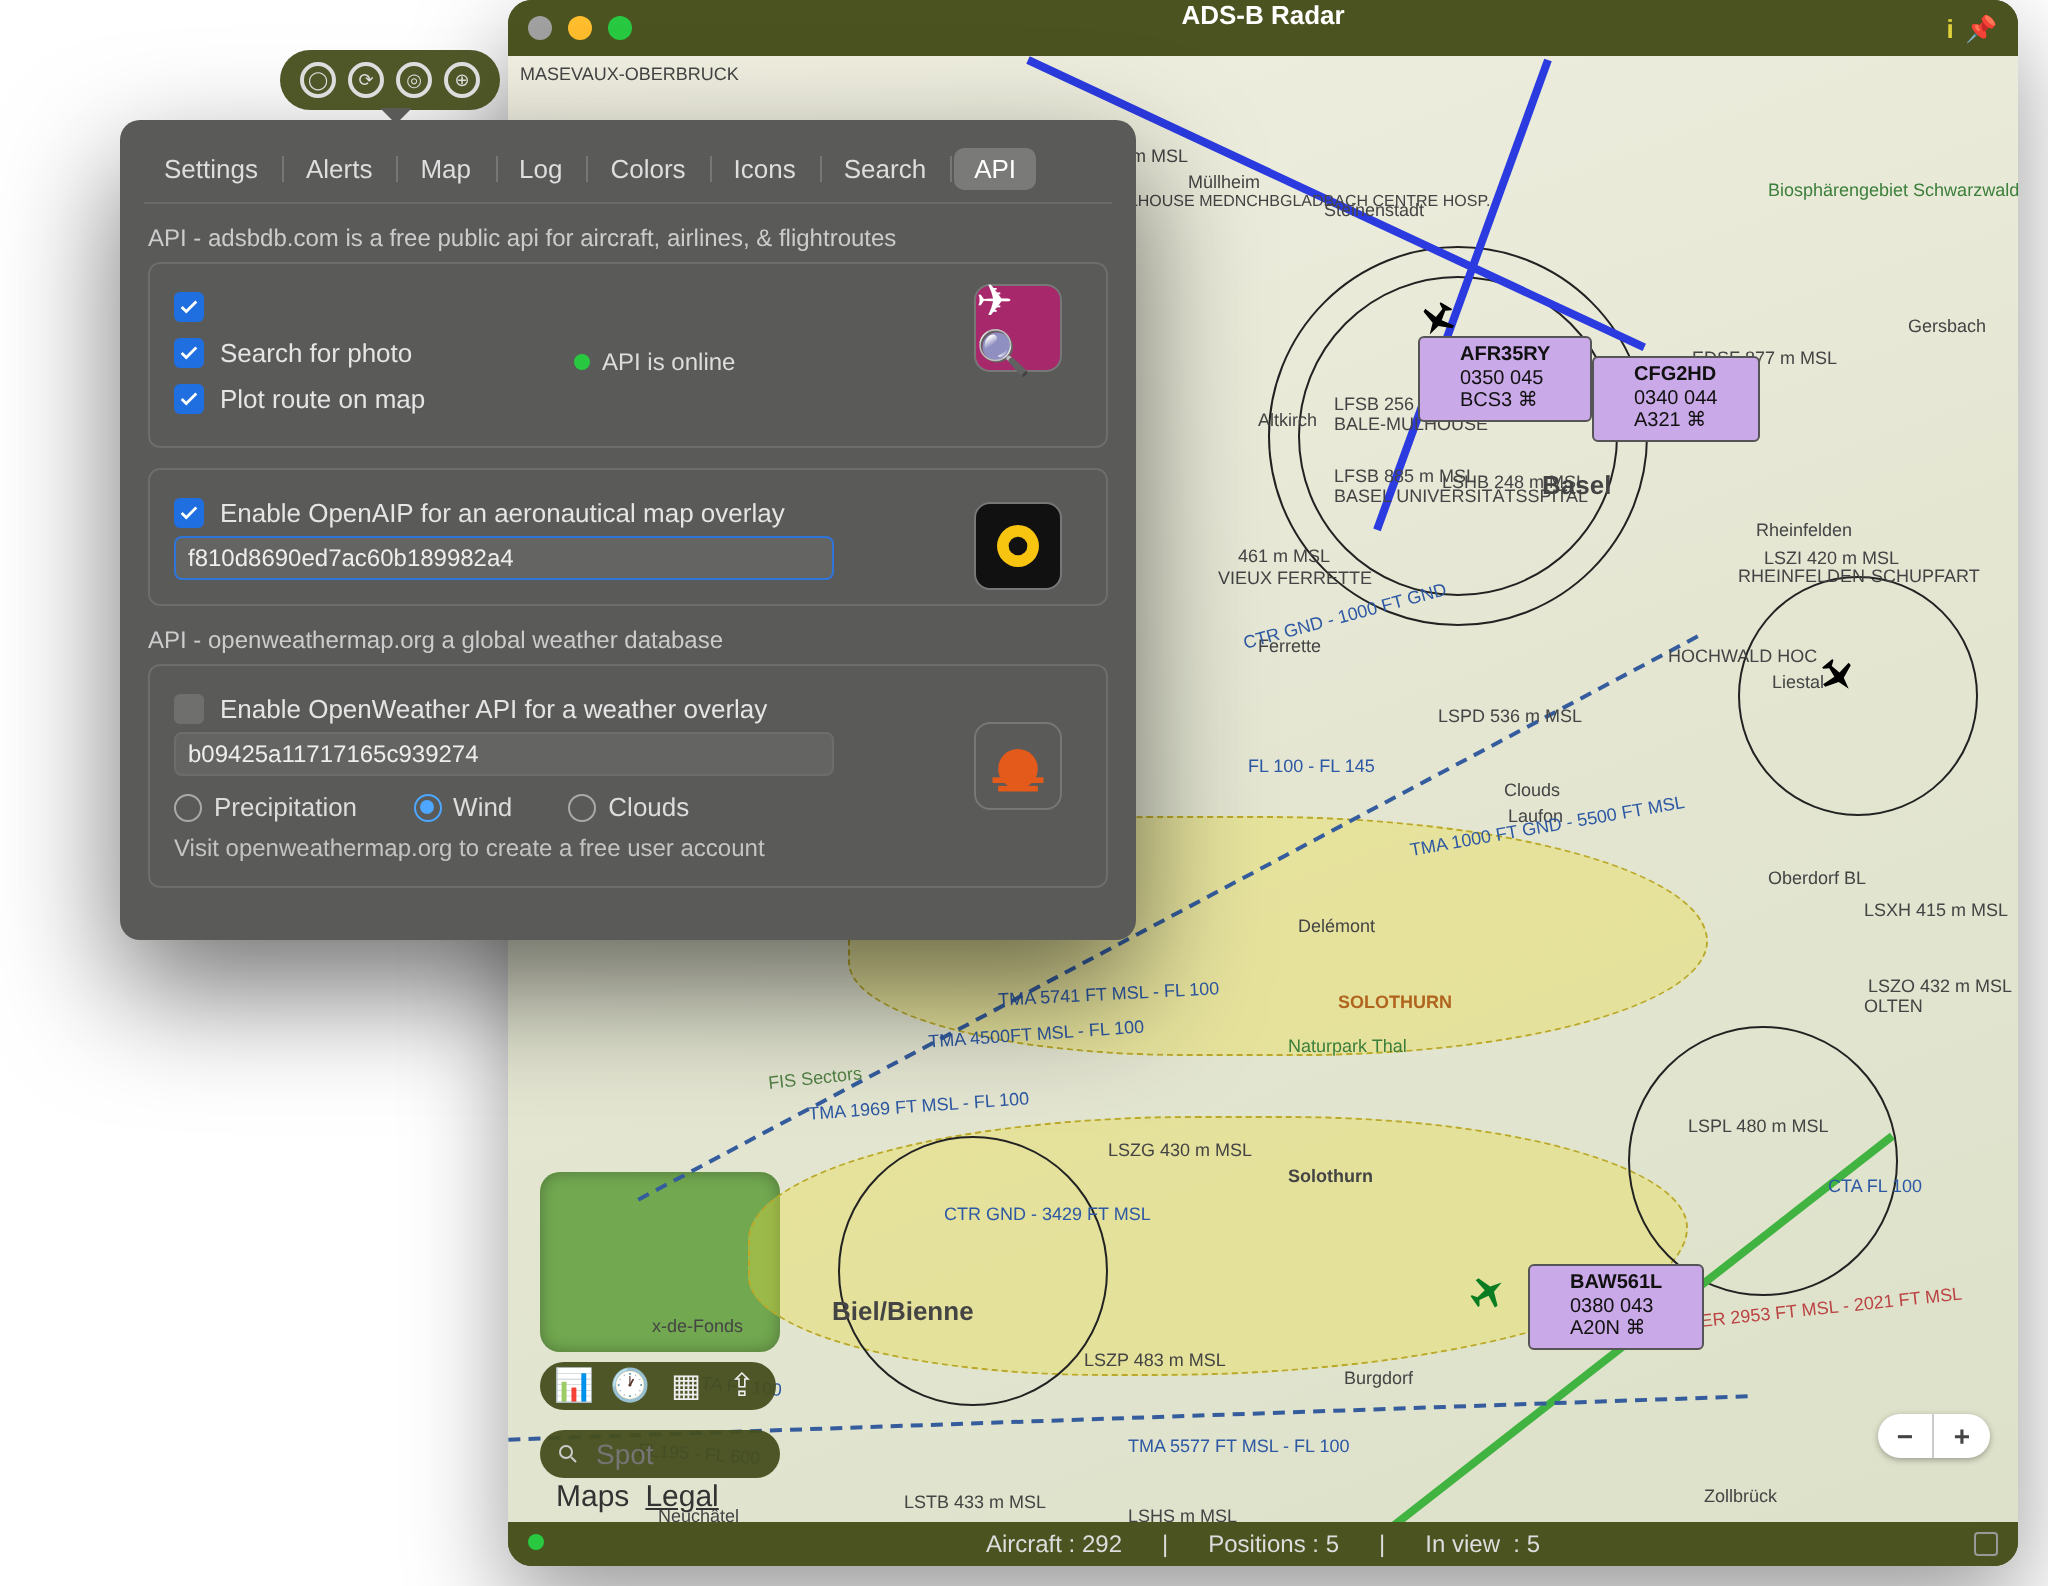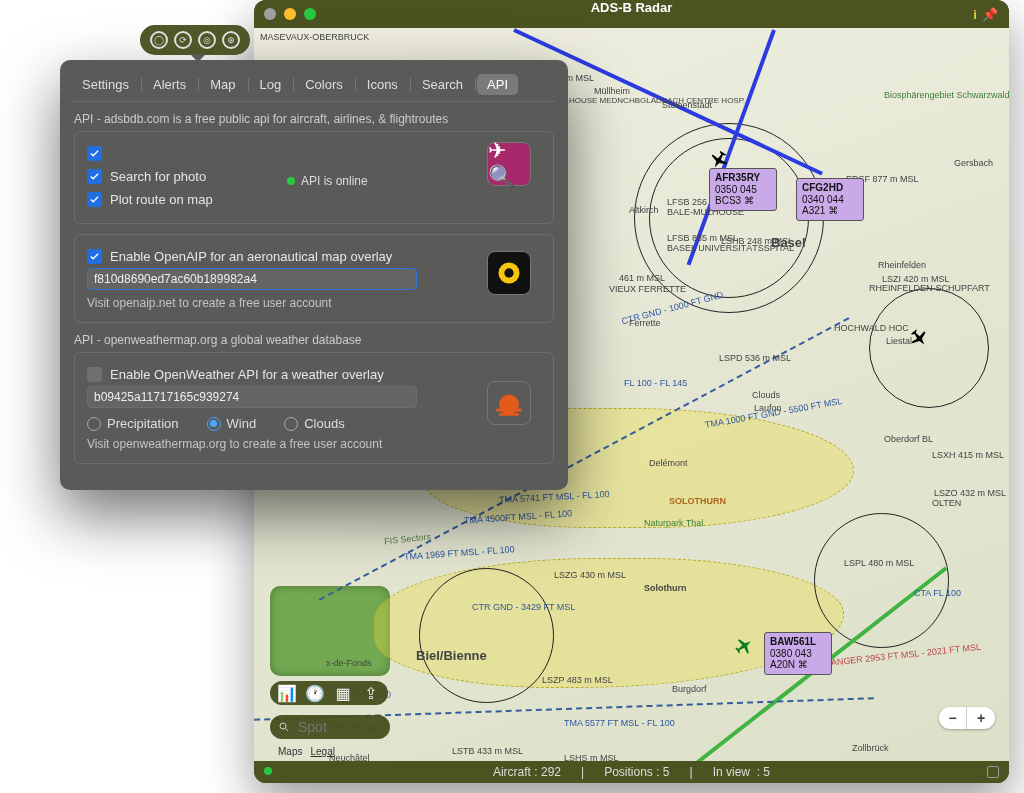--- a/index.html
+++ b/index.html
@@ -40,38 +40,38 @@
   .dashline{position:absolute;border-top:2px dashed #355d9d}
   .solidline{position:absolute;height:4px;background:#2b3be0;transform-origin:left center}
   .greenline{position:absolute;height:4px;background:#41b341;transform-origin:left center}
   .yellowarea{position:absolute;background:rgba(235,220,60,.35);border:1px dashed #b9a82a;border-radius:40% 60% 55% 45%}
 
   .plane{position:absolute;width:20px;height:20px;color:#000}
   .plane svg{width:100%;height:100%}
 
   .flight-tag{
     position:absolute;background:var(--tag-purple);border:1px solid #555;border-radius:3px;
-    padding:3px 5px;font-size:10px;line-height:1.15;color:#111;min-width:68px
+    padding:3px 20px;font-size:10px;line-height:1.15;color:#111;min-width:68px
   }
   .flight-tag .r1{font-weight:600}
 
   .map-bottom-tools{
     position:absolute;left:16px;bottom:56px;background:rgba(70,78,30,.95);
     border-radius:16px;padding:3px 8px;display:flex;gap:10px;color:#eee;align-items:center
   }
   .map-bottom-tools span{width:18px;height:18px;display:flex;align-items:center;justify-content:center}
 
   .search-pill{
     position:absolute;left:16px;bottom:22px;width:120px;height:24px;background:rgba(70,78,30,.95);
     border-radius:14px;display:flex;align-items:center;padding:0 8px;gap:6px;color:#ddd
   }
   .search-pill svg{width:12px;height:12px;color:#ccc}
   .search-pill input{background:none;border:none;outline:none;color:#ddd;font-size:14px;width:76px}
 
-  .maps-attr{position:absolute;left:16px;bottom:4px;font-size:10px;color:#333;display:flex;gap:8px;align-items:center}
+  .maps-attr{position:absolute;left:16px;bottom:4px;font-size:15px;color:#333;display:flex;gap:8px;align-items:center}
 
   .zoom{
     position:absolute;right:14px;bottom:32px;display:flex;background:#fff;border-radius:14px;
     box-shadow:0 1px 3px rgba(0,0,0,.3);font-size:14px;font-weight:600;color:#444
   }
   .zoom div{width:28px;height:22px;display:flex;align-items:center;justify-content:center;cursor:pointer}
   .zoom div:first-child{border-right:1px solid #ccc}
 
   .statusbar{
     height:22px;background:var(--olive);color:#ddd;font-size:12px;display:flex;
@@ -372,21 +372,20 @@
     </div>
     <div class="chk-row">
       <div class="chk">
           <svg viewBox="0 0 24 24" fill="none" stroke="#fff" stroke-width="3">
             <polyline points="4 12 9 17 20 6"></polyline>
           </svg>
         </div>
       <span>Enable OpenAIP for an aeronautical map overlay</span>
     </div>
     <input class="key-input" value="f810d8690ed7ac60b189982a4" style="">
-    <div class="help">Visit openaip.net to create a free user account</div>
   </div>
 
   <div class="sect-title">API - openweathermap.org a global weather database</div>
   <div class="sect">
     <div class="service-icon" style="top:28px;background:transparent;border:1px solid #777">
       <svg width="34" height="34" viewBox="0 0 24 24">
           <circle cx="12" cy="13" r="7" fill="#e35a1b"></circle>
           <rect x="3" y="16" width="18" height="2" fill="#e35a1b"></rect>
           <rect x="5" y="19" width="14" height="2" fill="#e35a1b"></rect>
         </svg>

